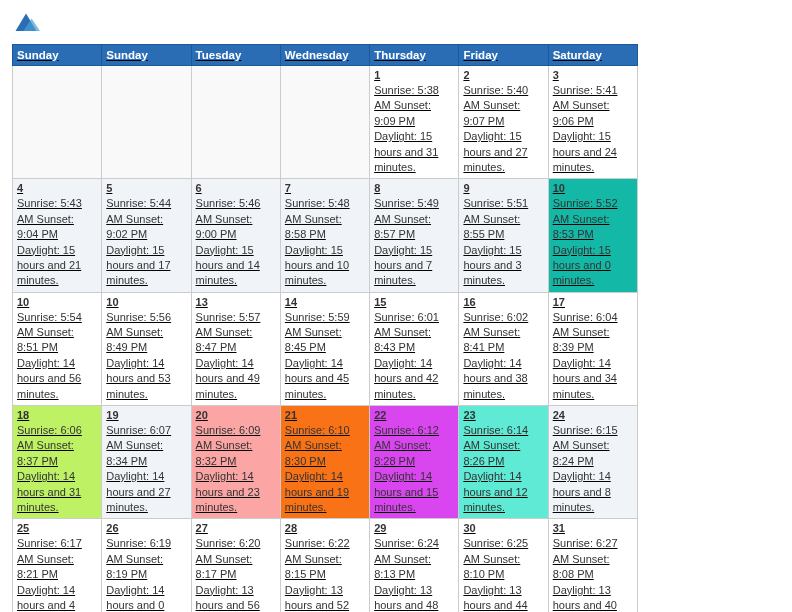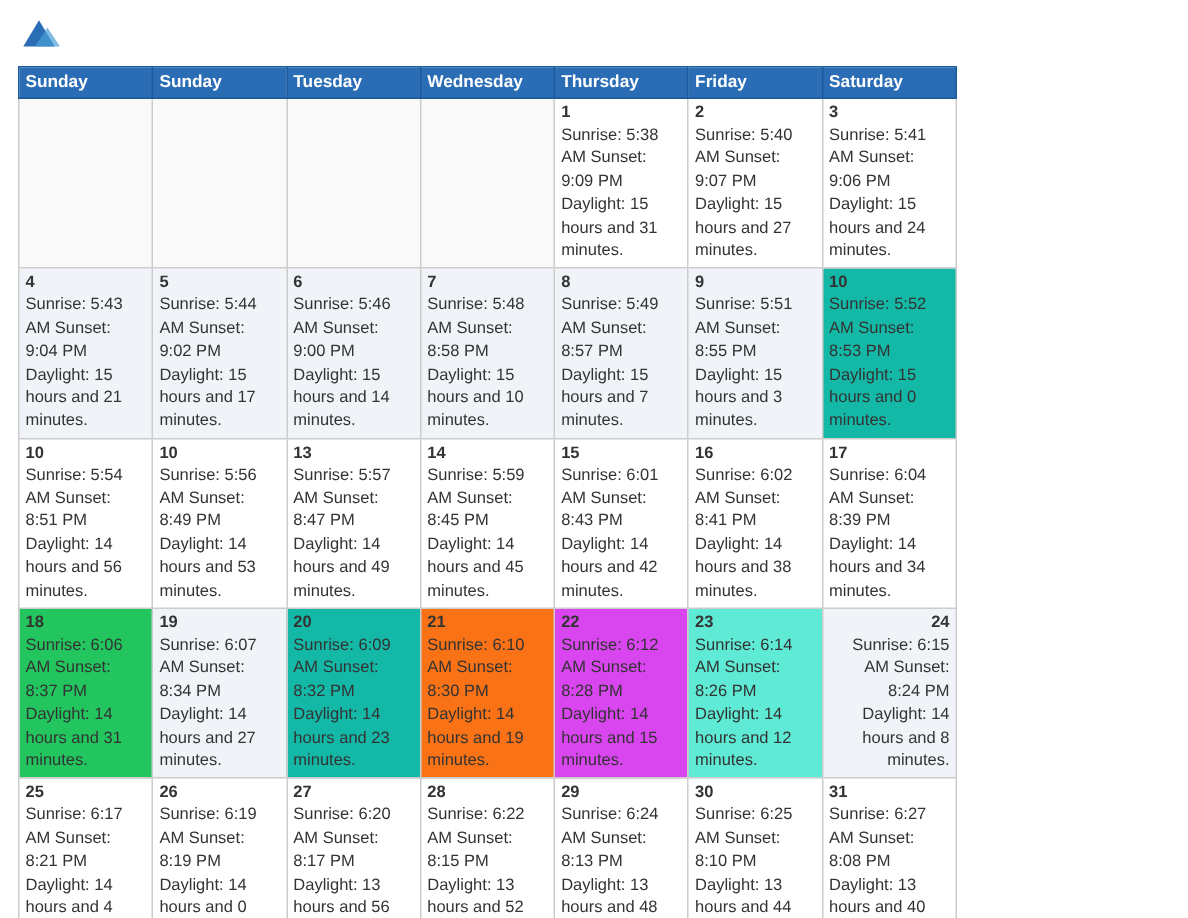--- a/index.html
+++ b/index.html
@@ -7,20 +7,21 @@
       font-family: Arial, sans-serif;
       background: #fff;
       width: 792px;
       height: 612px;
       overflow: hidden;
     }
     .container {
       width: 650px;
       height: 612px;
       padding: 10px 12px 8px 12px;
+      text-decoration: underline;
     }
     .header {
       display: flex;
       justify-content: space-between;
       align-items: flex-start;
       margin-bottom: 6px;
     }
     .logo {
       display: flex;
       align-items: center;
@@ -256,35 +257,35 @@
           </td>
           <td>
             <span class="day-num">17</span>
             <div class="day-info">Sunrise: 6:04 AM
 Sunset: 8:39 PM
 Daylight: 14 hours
 and 34 minutes.</div>
           </td>
         </tr>
         <tr>
-          <td style="background: #22c55e;">
+          <td style="background: #bef264;">
             <span class="day-num">18</span>
             <div class="day-info">Sunrise: 6:06 AM
 Sunset: 8:37 PM
 Daylight: 14 hours
 and 31 minutes.</div>
           </td>
           <td style="background: rgb(240, 244, 248);">
             <span class="day-num">19</span>
             <div class="day-info">Sunrise: 6:07 AM
 Sunset: 8:34 PM
 Daylight: 14 hours
 and 27 minutes.</div>
           </td>
-          <td style="background: #14b8a6;">
+          <td style="background: #fca5a5;">
             <span class="day-num">20</span>
             <div class="day-info">Sunrise: 6:09 AM
 Sunset: 8:32 PM
 Daylight: 14 hours
 and 23 minutes.</div>
           </td>
           <td style="background: #f97316;">
             <span class="day-num">21</span>
             <div class="day-info">Sunrise: 6:10 AM
 Sunset: 8:30 PM
@@ -298,21 +299,21 @@
 Daylight: 14 hours
 and 15 minutes.</div>
           </td>
           <td style="background: #5eead4;">
             <span class="day-num">23</span>
             <div class="day-info">Sunrise: 6:14 AM
 Sunset: 8:26 PM
 Daylight: 14 hours
 and 12 minutes.</div>
           </td>
-          <td style="background: rgb(240, 244, 248); text-align: right;">
+          <td style="background: rgb(240, 244, 248);">
             <span class="day-num">24</span>
             <div class="day-info">Sunrise: 6:15 AM
 Sunset: 8:24 PM
 Daylight: 14 hours
 and 8 minutes.</div>
           </td>
         </tr>
         <tr>
           <td>
             <span class="day-num">25</span>

